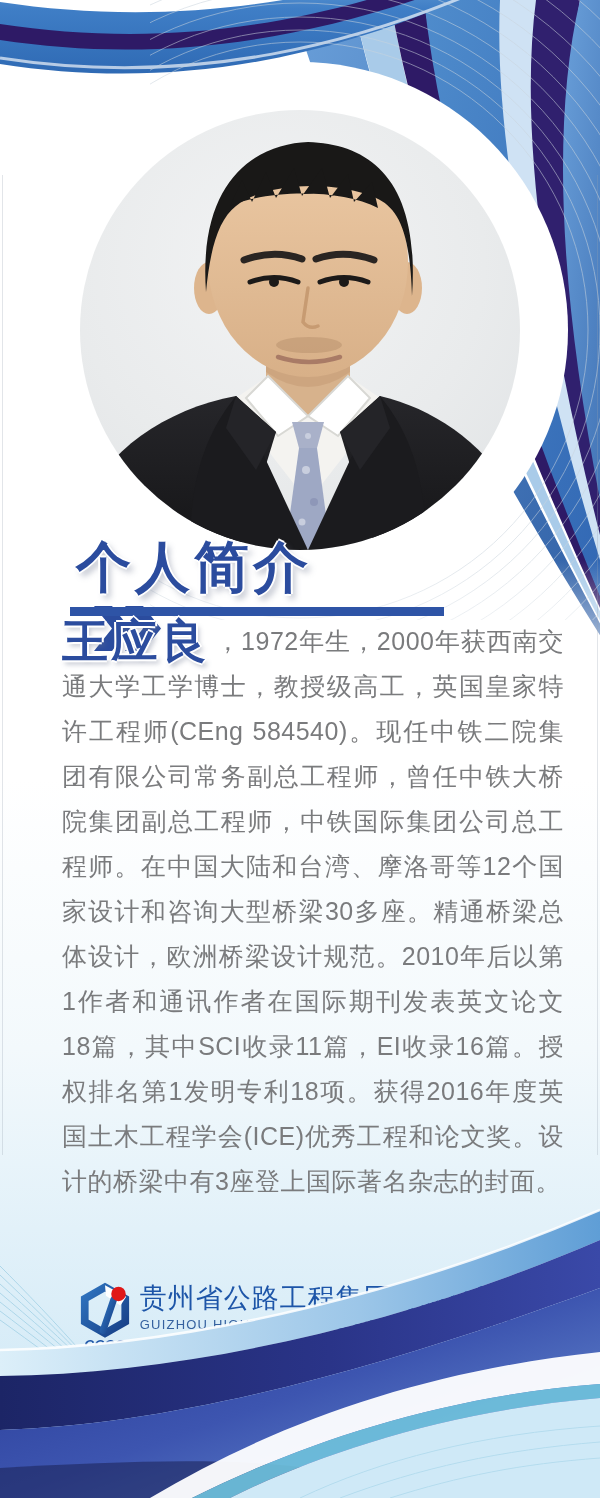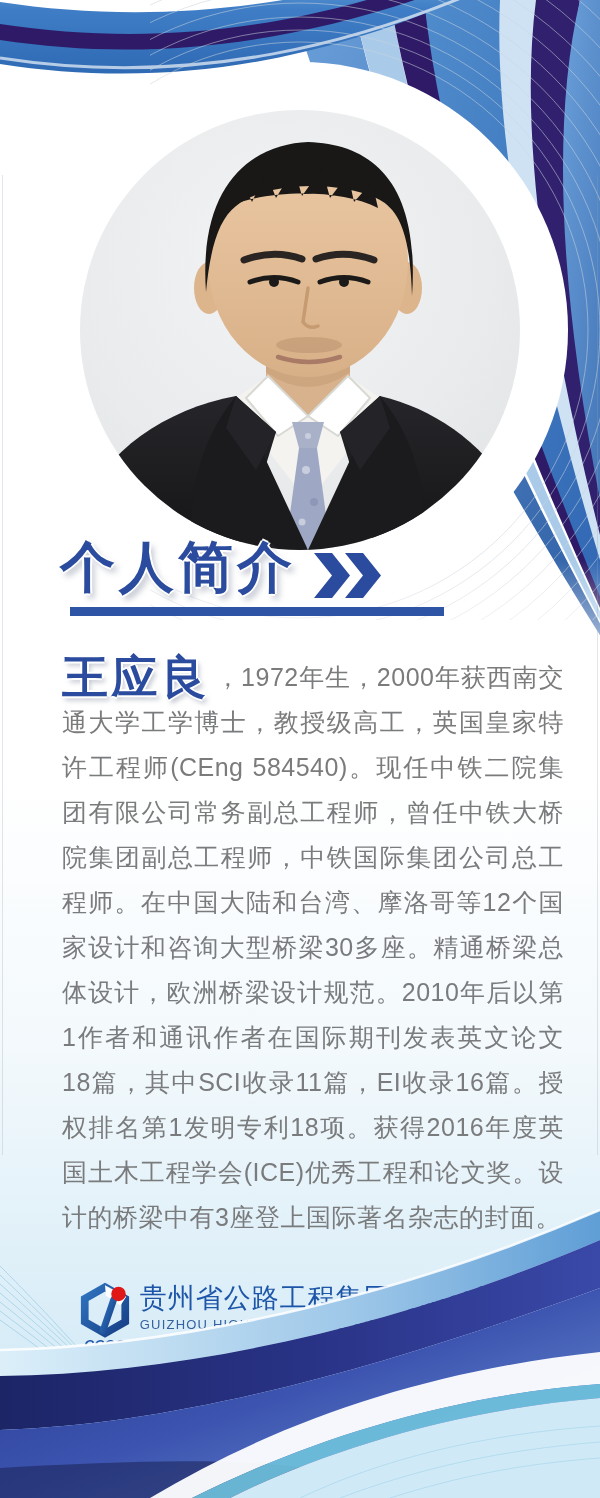--- a/index.html
+++ b/index.html
@@ -14,36 +14,36 @@
   .edge-line{position:absolute;top:175px;height:980px;width:1px;background:rgba(150,160,175,.28);}
   .edge-line.l{left:2px;} .edge-line.r{right:2px;}
 
   .photo{
     position:absolute;left:80px;top:110px;width:440px;height:440px;border-radius:50%;
     background:radial-gradient(circle at 45% 35%,#f2f3f4 0%,#e9ebec 55%,#dfe2e4 100%);
     overflow:hidden;
   }
   .photo svg{display:block;}
 
-  .title-row{position:absolute;left:60px;top:536px;display:flex;align-items:flex-end;}
+  .title-row{position:absolute;left:76px;top:536px;display:flex;align-items:flex-start;flex-direction:column;}
   .title-text{
     font-size:55px;font-weight:800;color:#2b4c9e;letter-spacing:4px;line-height:62px;white-space:nowrap;
     text-shadow:-2px 0 0 #fff,2px 0 0 #fff,0 -2px 0 #fff,0 2px 0 #fff,4px 5px 6px rgba(110,120,145,.45);
   }
   .chevrons{display:flex;margin-left:18px;margin-top:8px;}
   .chev{
     width:36px;height:45px;background:#2b4c9e;
     clip-path:polygon(0 0,50% 0,100% 50%,50% 100%,0 100%,50% 50%);
     filter:drop-shadow(0 0 1.5px #fff) drop-shadow(2px 3px 3px rgba(110,120,145,.4));
   }
   .chev + .chev{margin-left:-5px;}
   .title-underline{position:absolute;left:70px;top:607px;width:374px;height:9px;background:#2e54a6;}
 
   .bio{
-    position:absolute;left:62px;top:654px;width:502px;margin:0;
+    position:absolute;left:62px;top:618px;width:502px;margin:0;
     font-size:25px;line-height:45px;color:#7a7b7d;
     text-align:justify;text-justify:inter-ideograph;letter-spacing:.5px;
   }
   .person-name{
     font-size:46px;font-weight:800;color:#2b4c9e;letter-spacing:3px;line-height:1;
     vertical-align:-7px;padding-right:5px;white-space:nowrap;
     text-shadow:-2px 0 0 #fff,2px 0 0 #fff,0 -2px 0 #fff,0 2px 0 #fff,3px 4px 5px rgba(110,120,145,.45);
   }
 
   .footer{position:absolute;left:0;top:1282px;width:100%;display:flex;justify-content:center;align-items:flex-start;}

